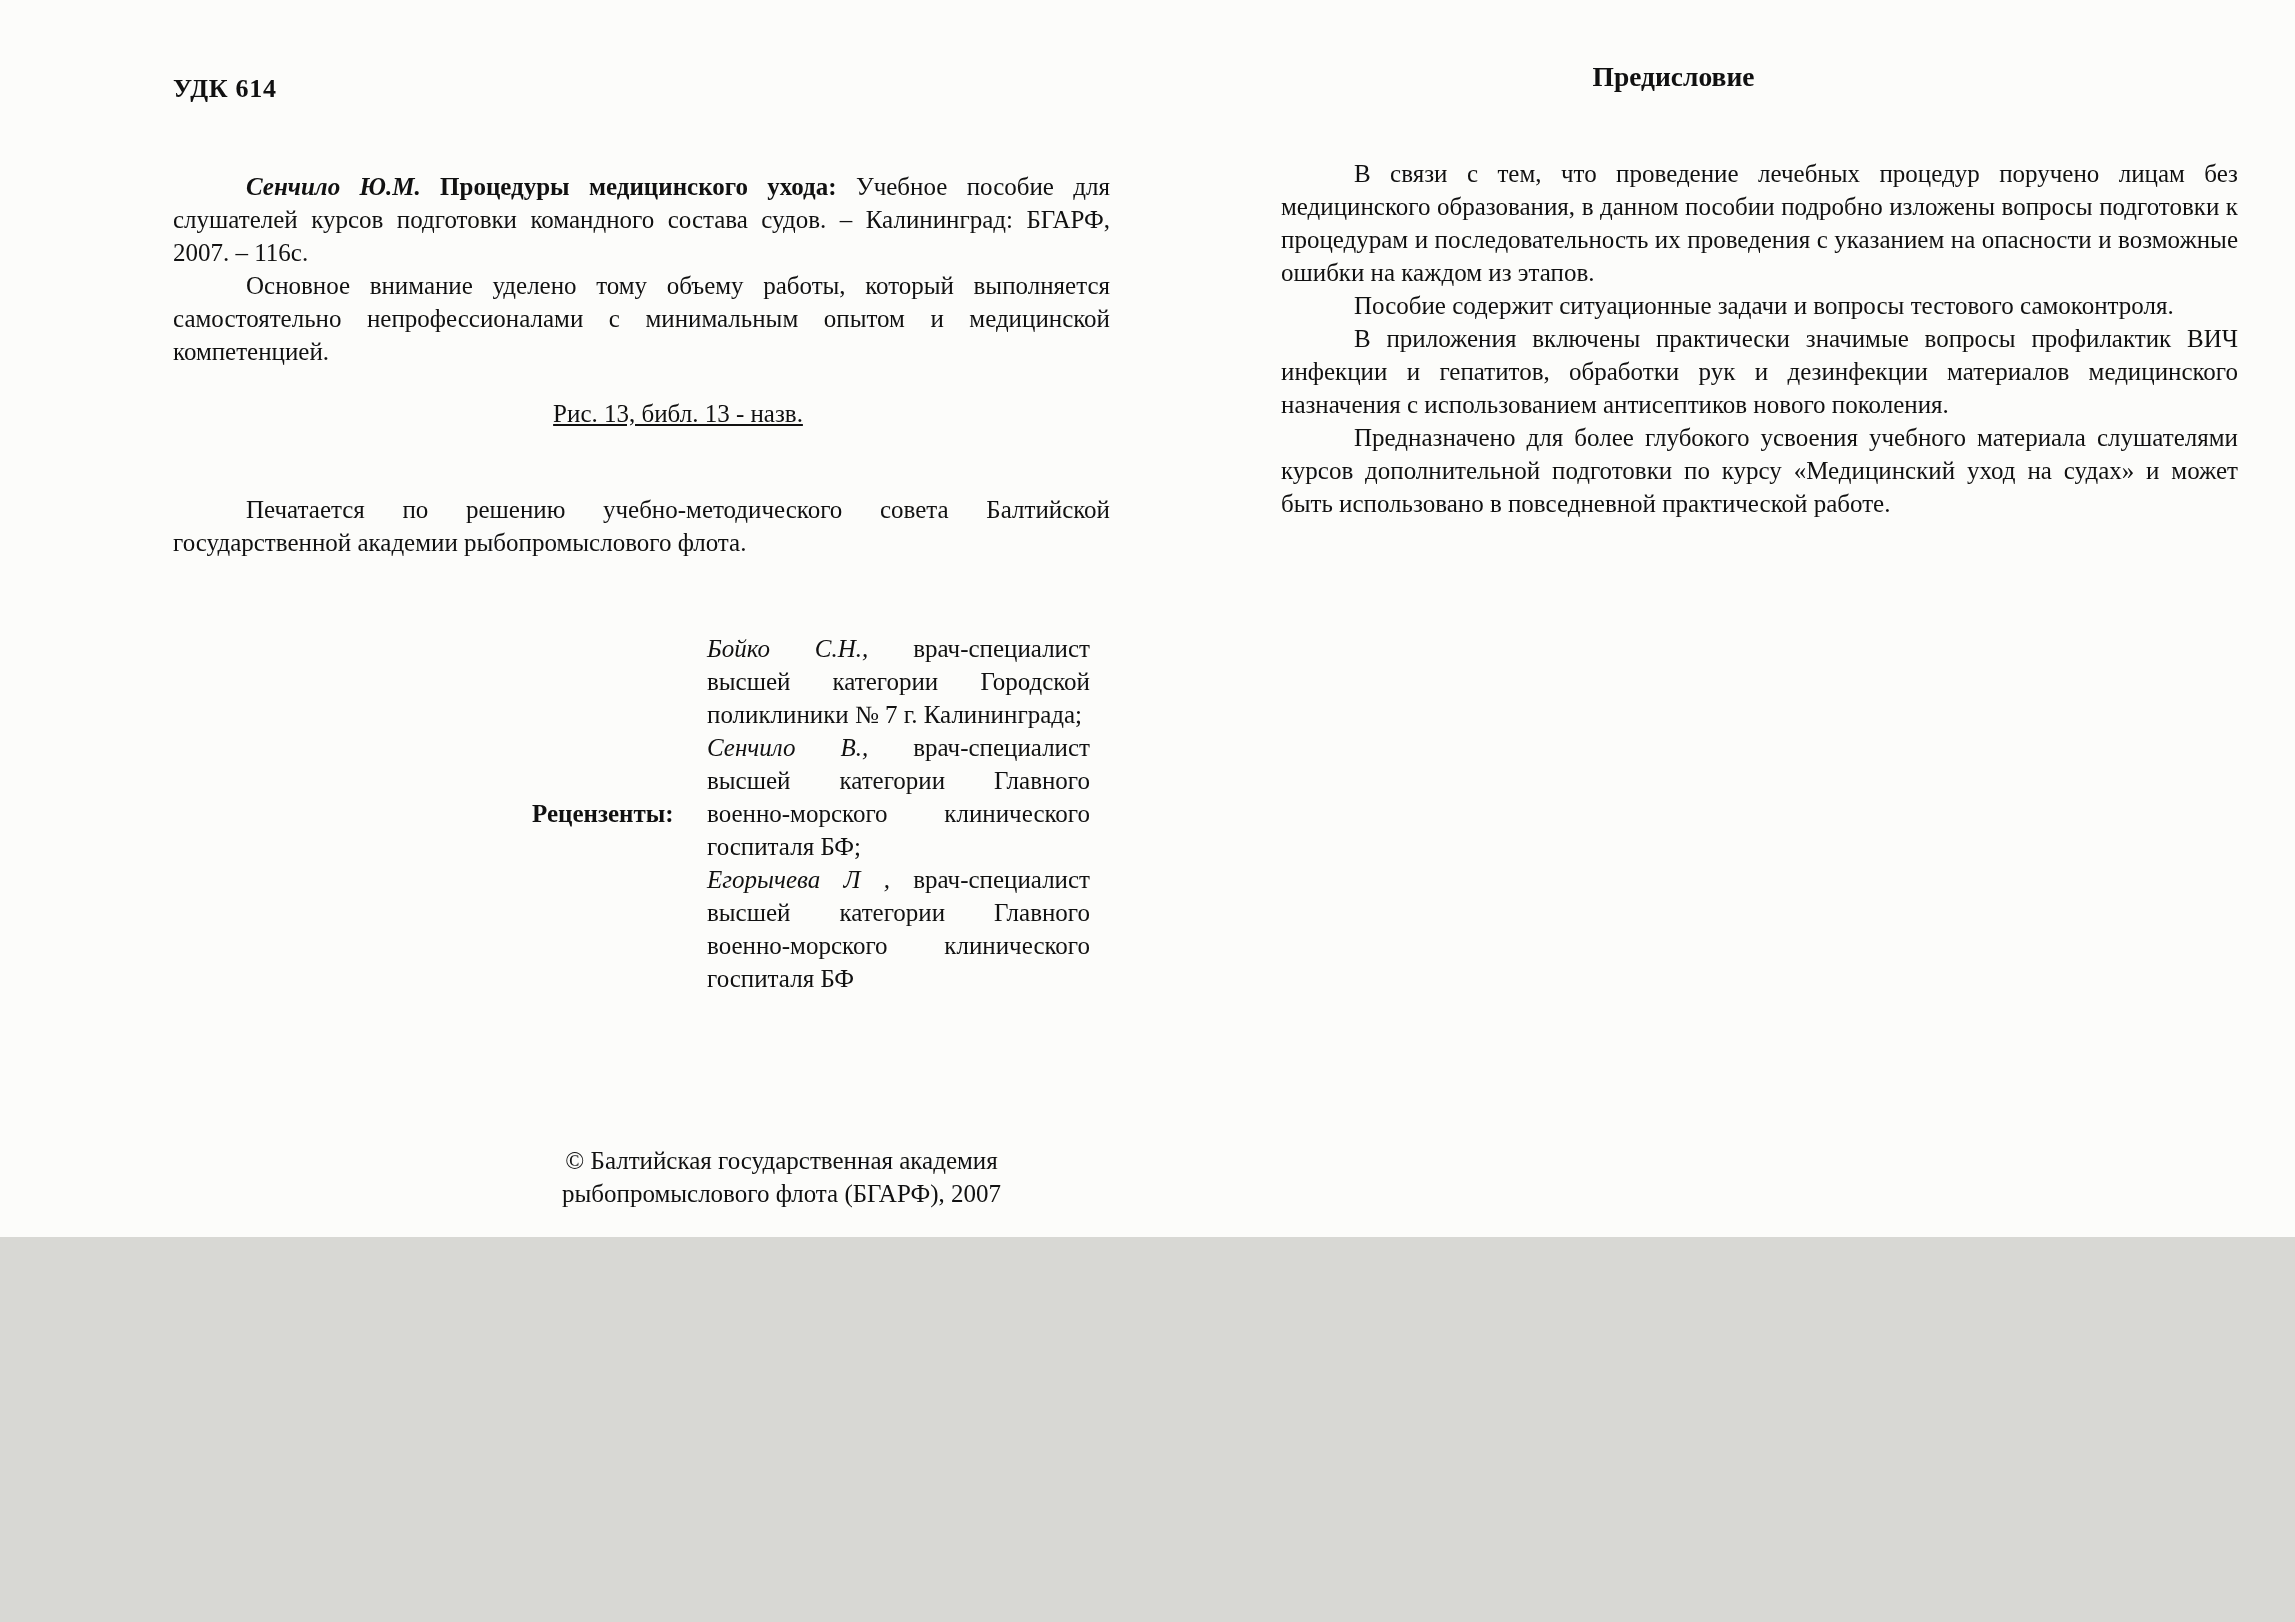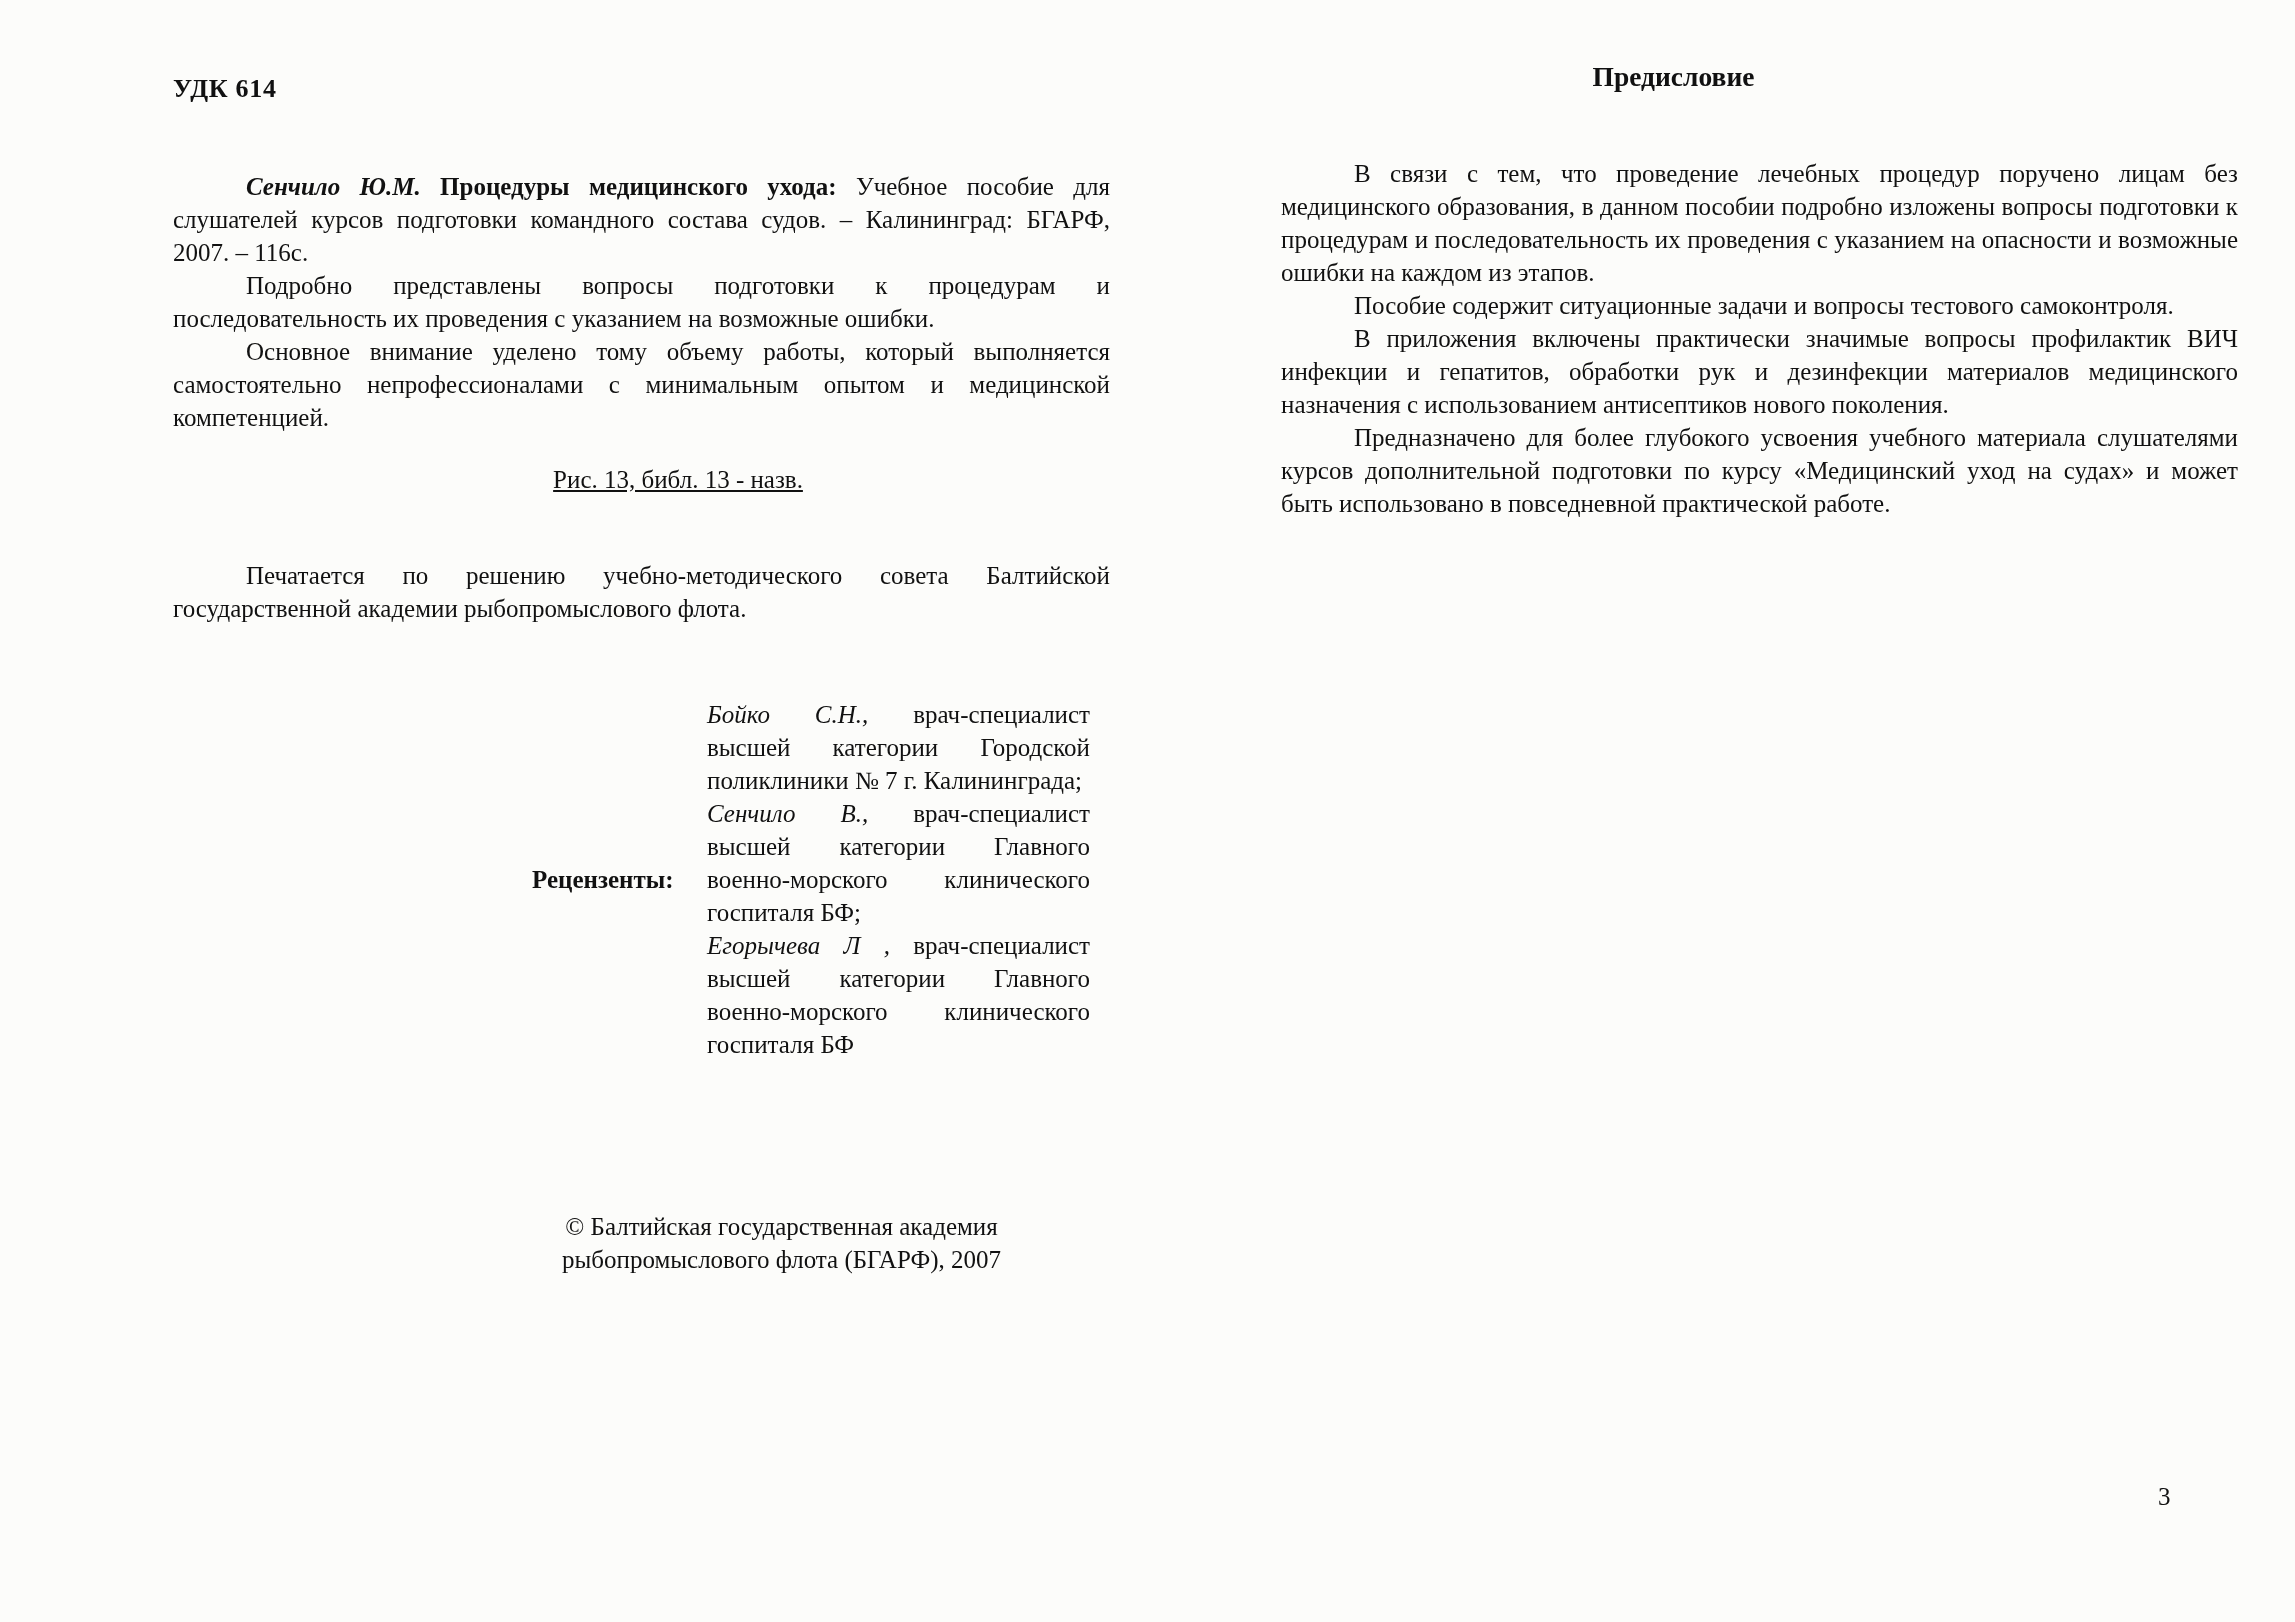--- a/index.html
+++ b/index.html
@@ -1,19 +1,19 @@
 <!DOCTYPE html>
 <html lang="ru" style="font-size:10.5px"><head>
 <meta charset="utf-8">
 <style>
   html, body { margin: 0; padding: 0; background: #d8d8d4; }
   .spread {
     position: relative;
     width: 2295px;
-    height: 1622px;
+    height: 1237px;
     background: #fcfcfa;
     font-family: "Liberation Serif", serif;
     color: #111;
     overflow: hidden;
   }
   .col { position: absolute; }
   .left-col  { left: 173px;  top: 72px; width: 937px; }
   .right-col { left: 1281px; top: 60px;  width: 957px; }
 
   p {
@@ -94,21 +94,20 @@
 <div class="spread">
 
   <div class="col left-col">
 
     <p class="udc">УДК 614</p>
 
     <p class="biblio"><span class="author-italic">Сенчило Ю.М.</span>
       <span class="title-bold">Процедуры медицинского ухода:</span>
       <span>Учебное пособие для слушателей курсов подготовки командного состава судов. – Калининград: БГАРФ, 2007. – 116с.</span></p>
 
-    <p>Подробно представлены вопросы подготовки к процедурам и последовательность их проведения с указанием на возможные ошибки.</p>
     <p>Основное внимание уделено тому объему работы, который выполняется самостоятельно непрофессионалами с минимальным опытом и медицинской компетенцией.</p>
 
     <p class="figures-note">Рис. 13, библ. 13 - назв.</p>
 
     <p class="print-approval">Печатается по решению учебно-методического совета Балтийской государственной академии рыбопромыслового флота.</p>
 
     <div class="reviewers">
       <div class="reviewers-label">Рецензенты:</div>
       <div class="reviewer-entries">
         <p><span class="reviewer-name">Бойко С.Н.,</span>

